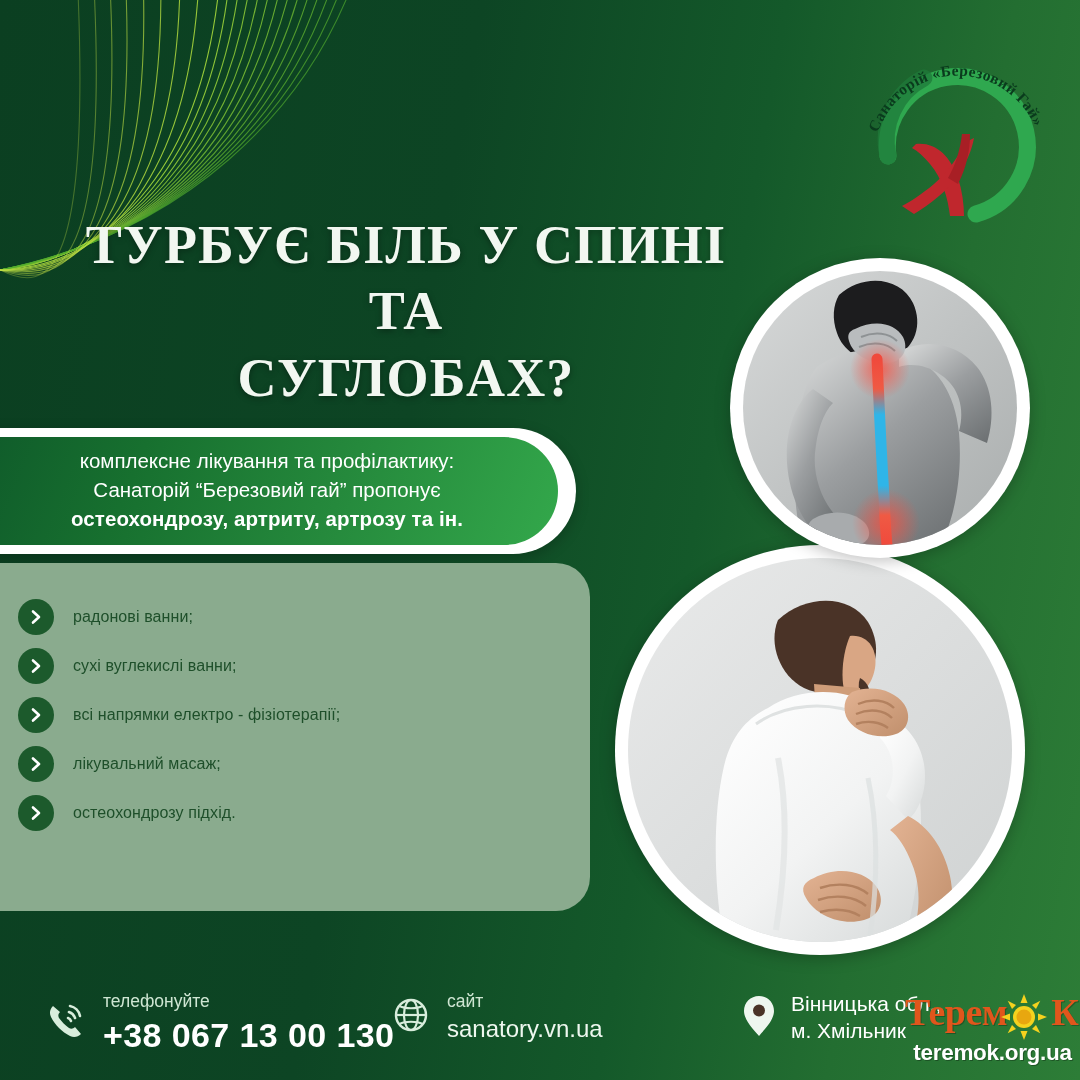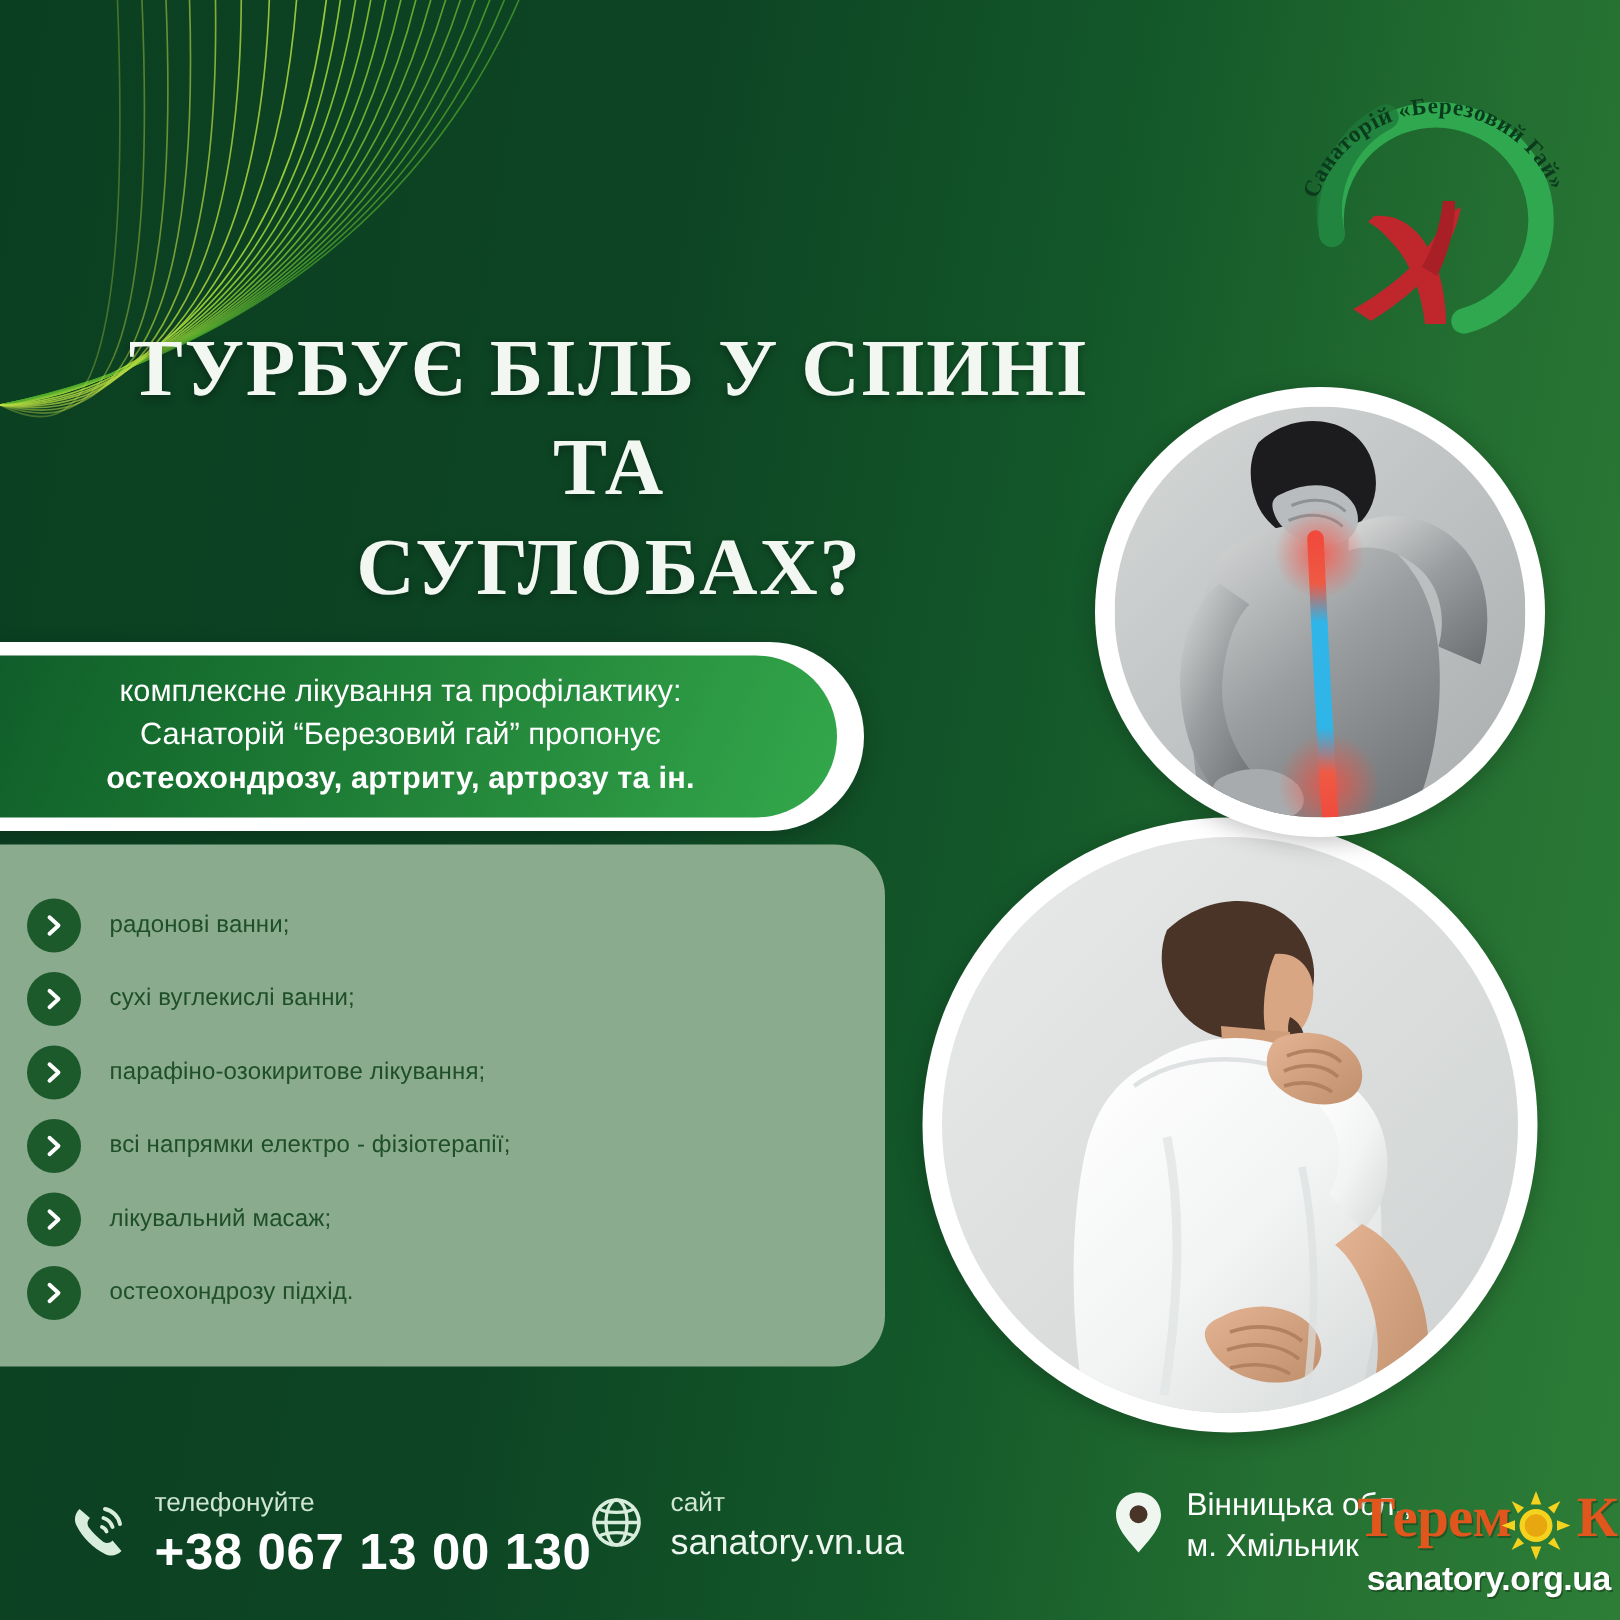--- a/index.html
+++ b/index.html
@@ -213,28 +213,20 @@
 
     <div class="srv-item">
       <span class="chev">
         <svg width="16" height="16" viewBox="0 0 16 16">
             <path d="M5 2.5 L11 8 L5 13.5" fill="none" stroke="#ffffff" stroke-width="2.6" stroke-linecap="round" stroke-linejoin="round"></path>
           </svg>
       </span>
       <span class="srv-label">сухі вуглекислі ванни;</span>
     </div>
 
-    <div class="srv-item">
-      <span class="chev">
-        <svg width="16" height="16" viewBox="0 0 16 16">
-            <path d="M5 2.5 L11 8 L5 13.5" fill="none" stroke="#ffffff" stroke-width="2.6" stroke-linecap="round" stroke-linejoin="round"></path>
-          </svg>
-      </span>
-      <span class="srv-label">парафіно-озокиритове лікування;</span>
-    </div>
 
     <div class="srv-item">
       <span class="chev">
         <svg width="16" height="16" viewBox="0 0 16 16">
             <path d="M5 2.5 L11 8 L5 13.5" fill="none" stroke="#ffffff" stroke-width="2.6" stroke-linecap="round" stroke-linejoin="round"></path>
           </svg>
       </span>
       <span class="srv-label">всі напрямки електро - фізіотерапії;</span>
     </div>
 
@@ -426,16 +418,16 @@
           <path d="M23 46 L19.5 37 L26.5 37 Z"></path>
         <path d="M0 23 L9 19.5 L9 26.5 Z"></path>
           <path d="M46 23 L37 26.5 L37 19.5 Z"></path>
         <path d="M6.7 6.7 L15 11 L11 15 Z"></path>
           <path d="M39.3 39.3 L31 35 L35 31 Z"></path>
         <path d="M39.3 6.7 L35 15 L31 11 Z"></path>
           <path d="M6.7 39.3 L11 31 L15 35 Z"></path>
       </g>
       <circle cx="23" cy="23" r="7.5" fill="#e8a70f"></circle>
     </svg>
-    <div class="wm-url">sanatory.org.ua</div>
+    <div class="wm-url">teremok.org.ua</div>
   </div>
 
 </div>
 
 </body></html>

